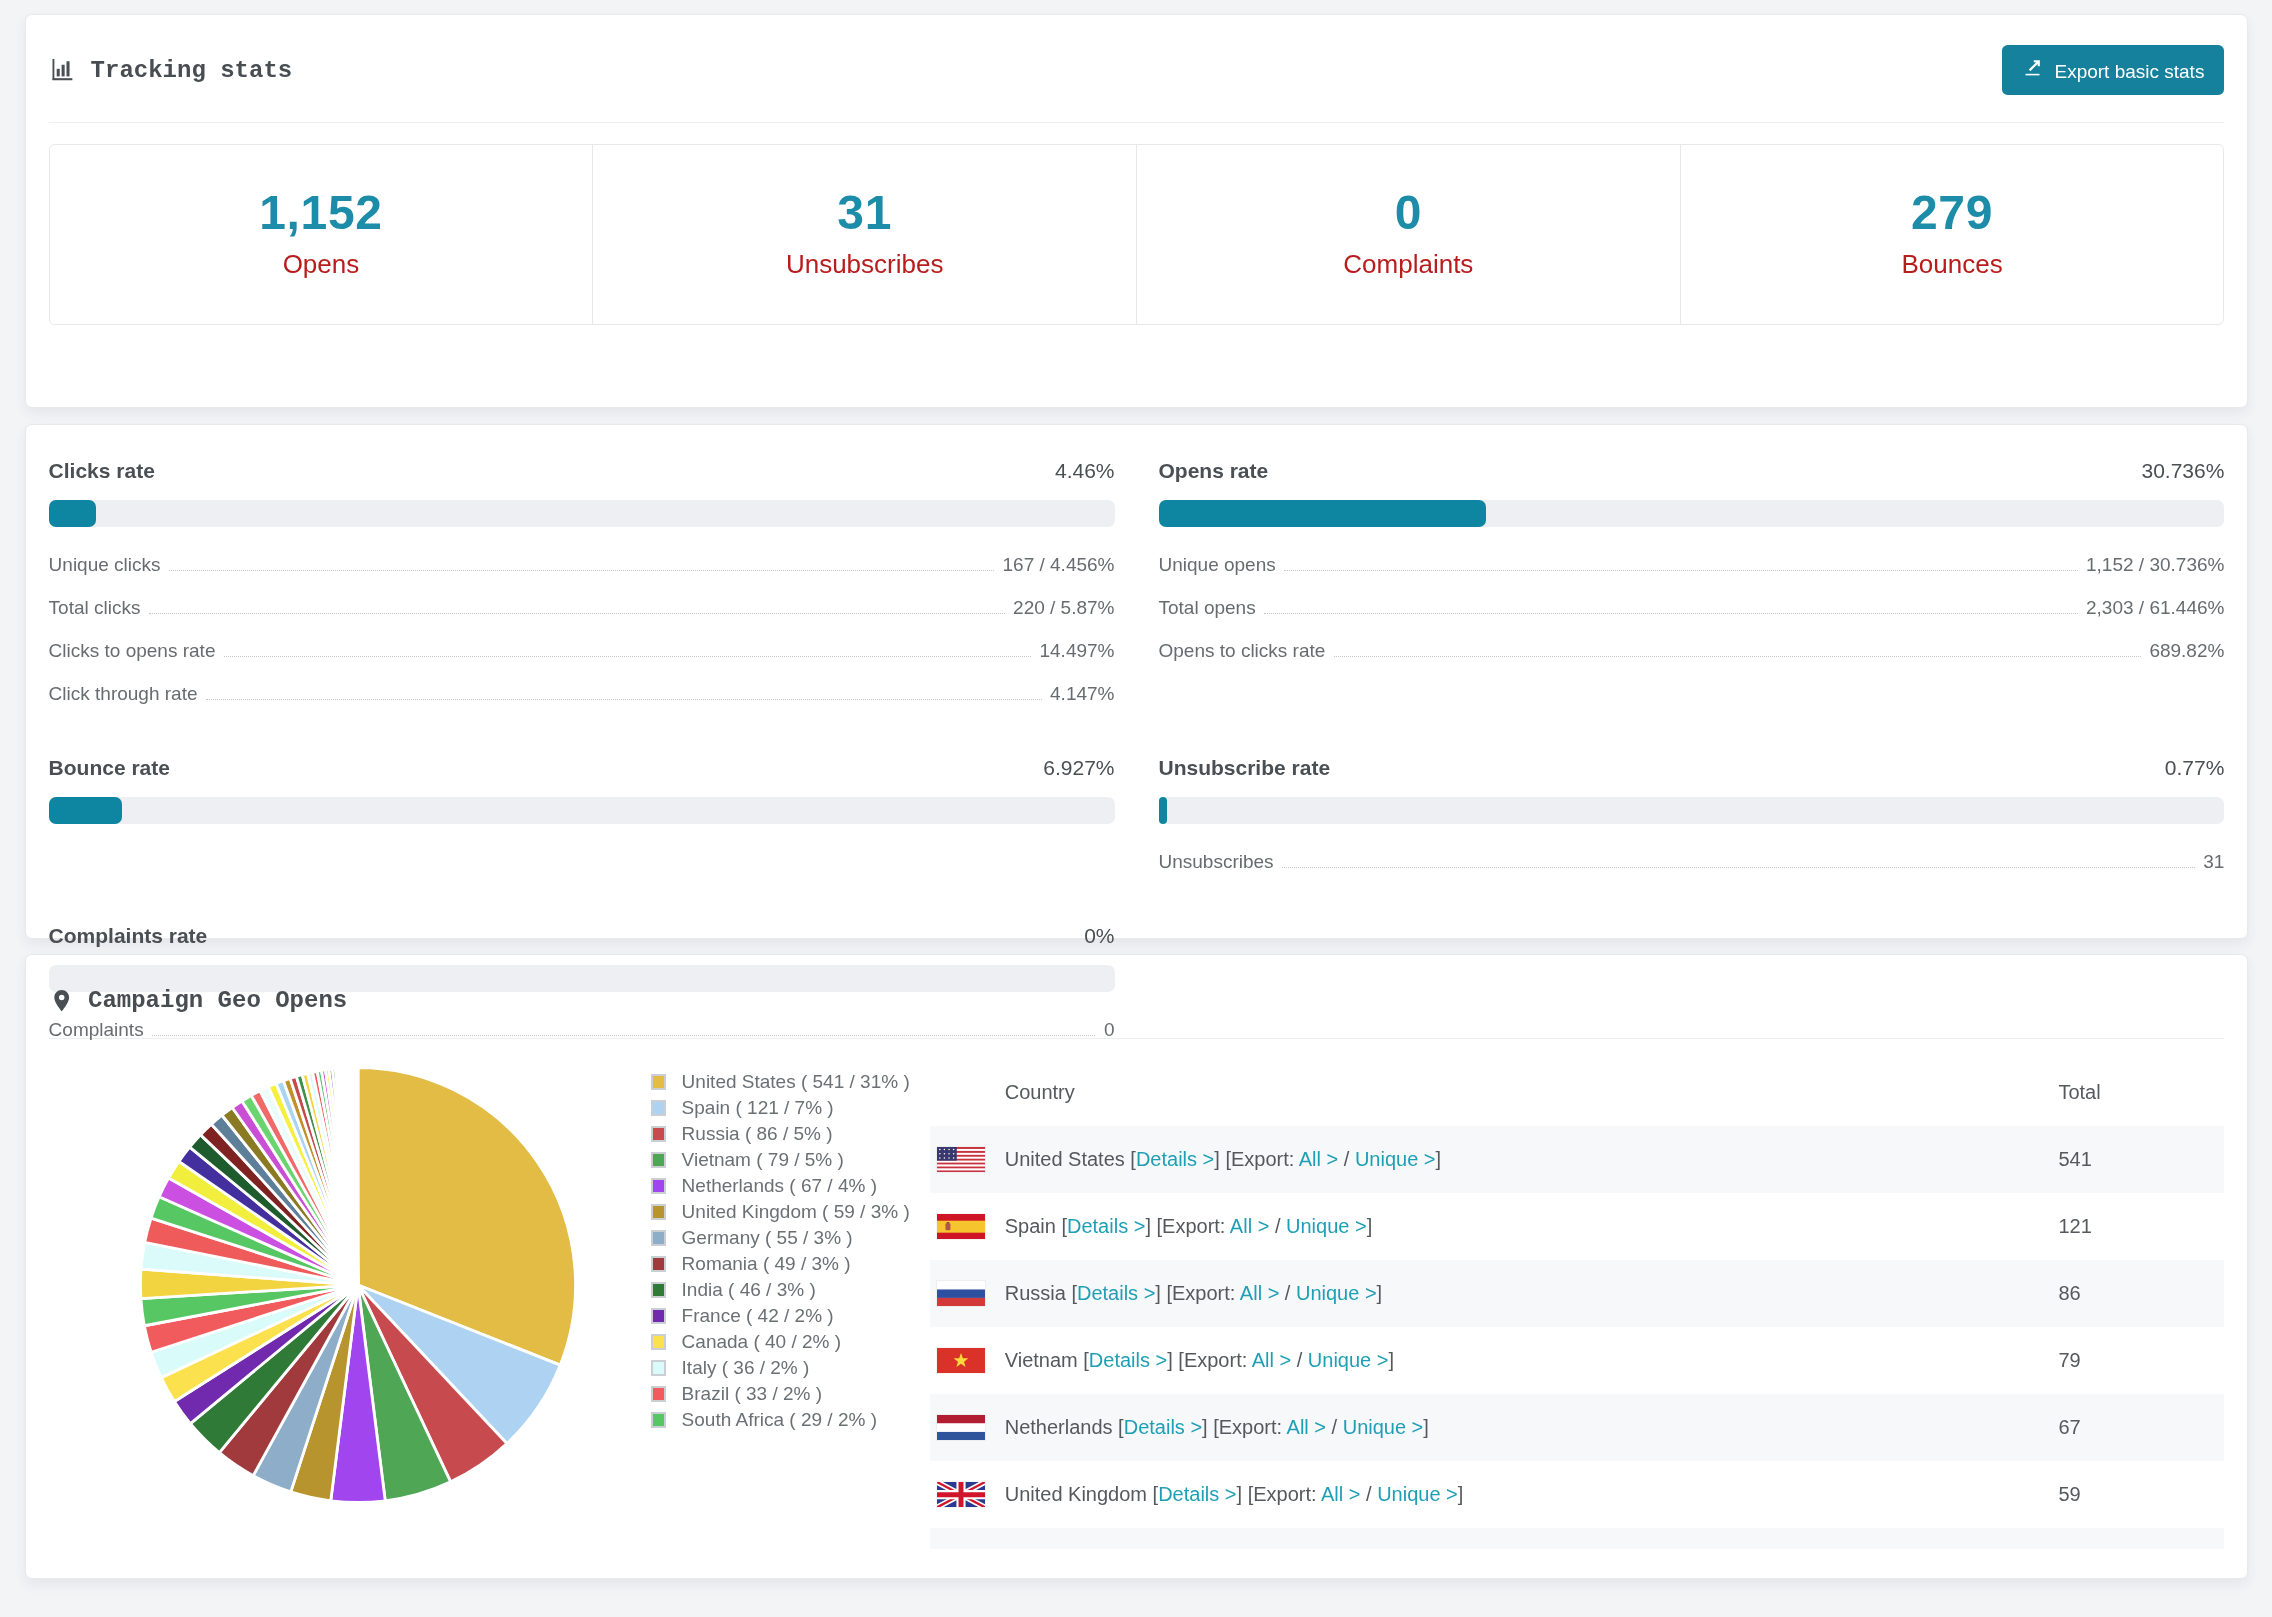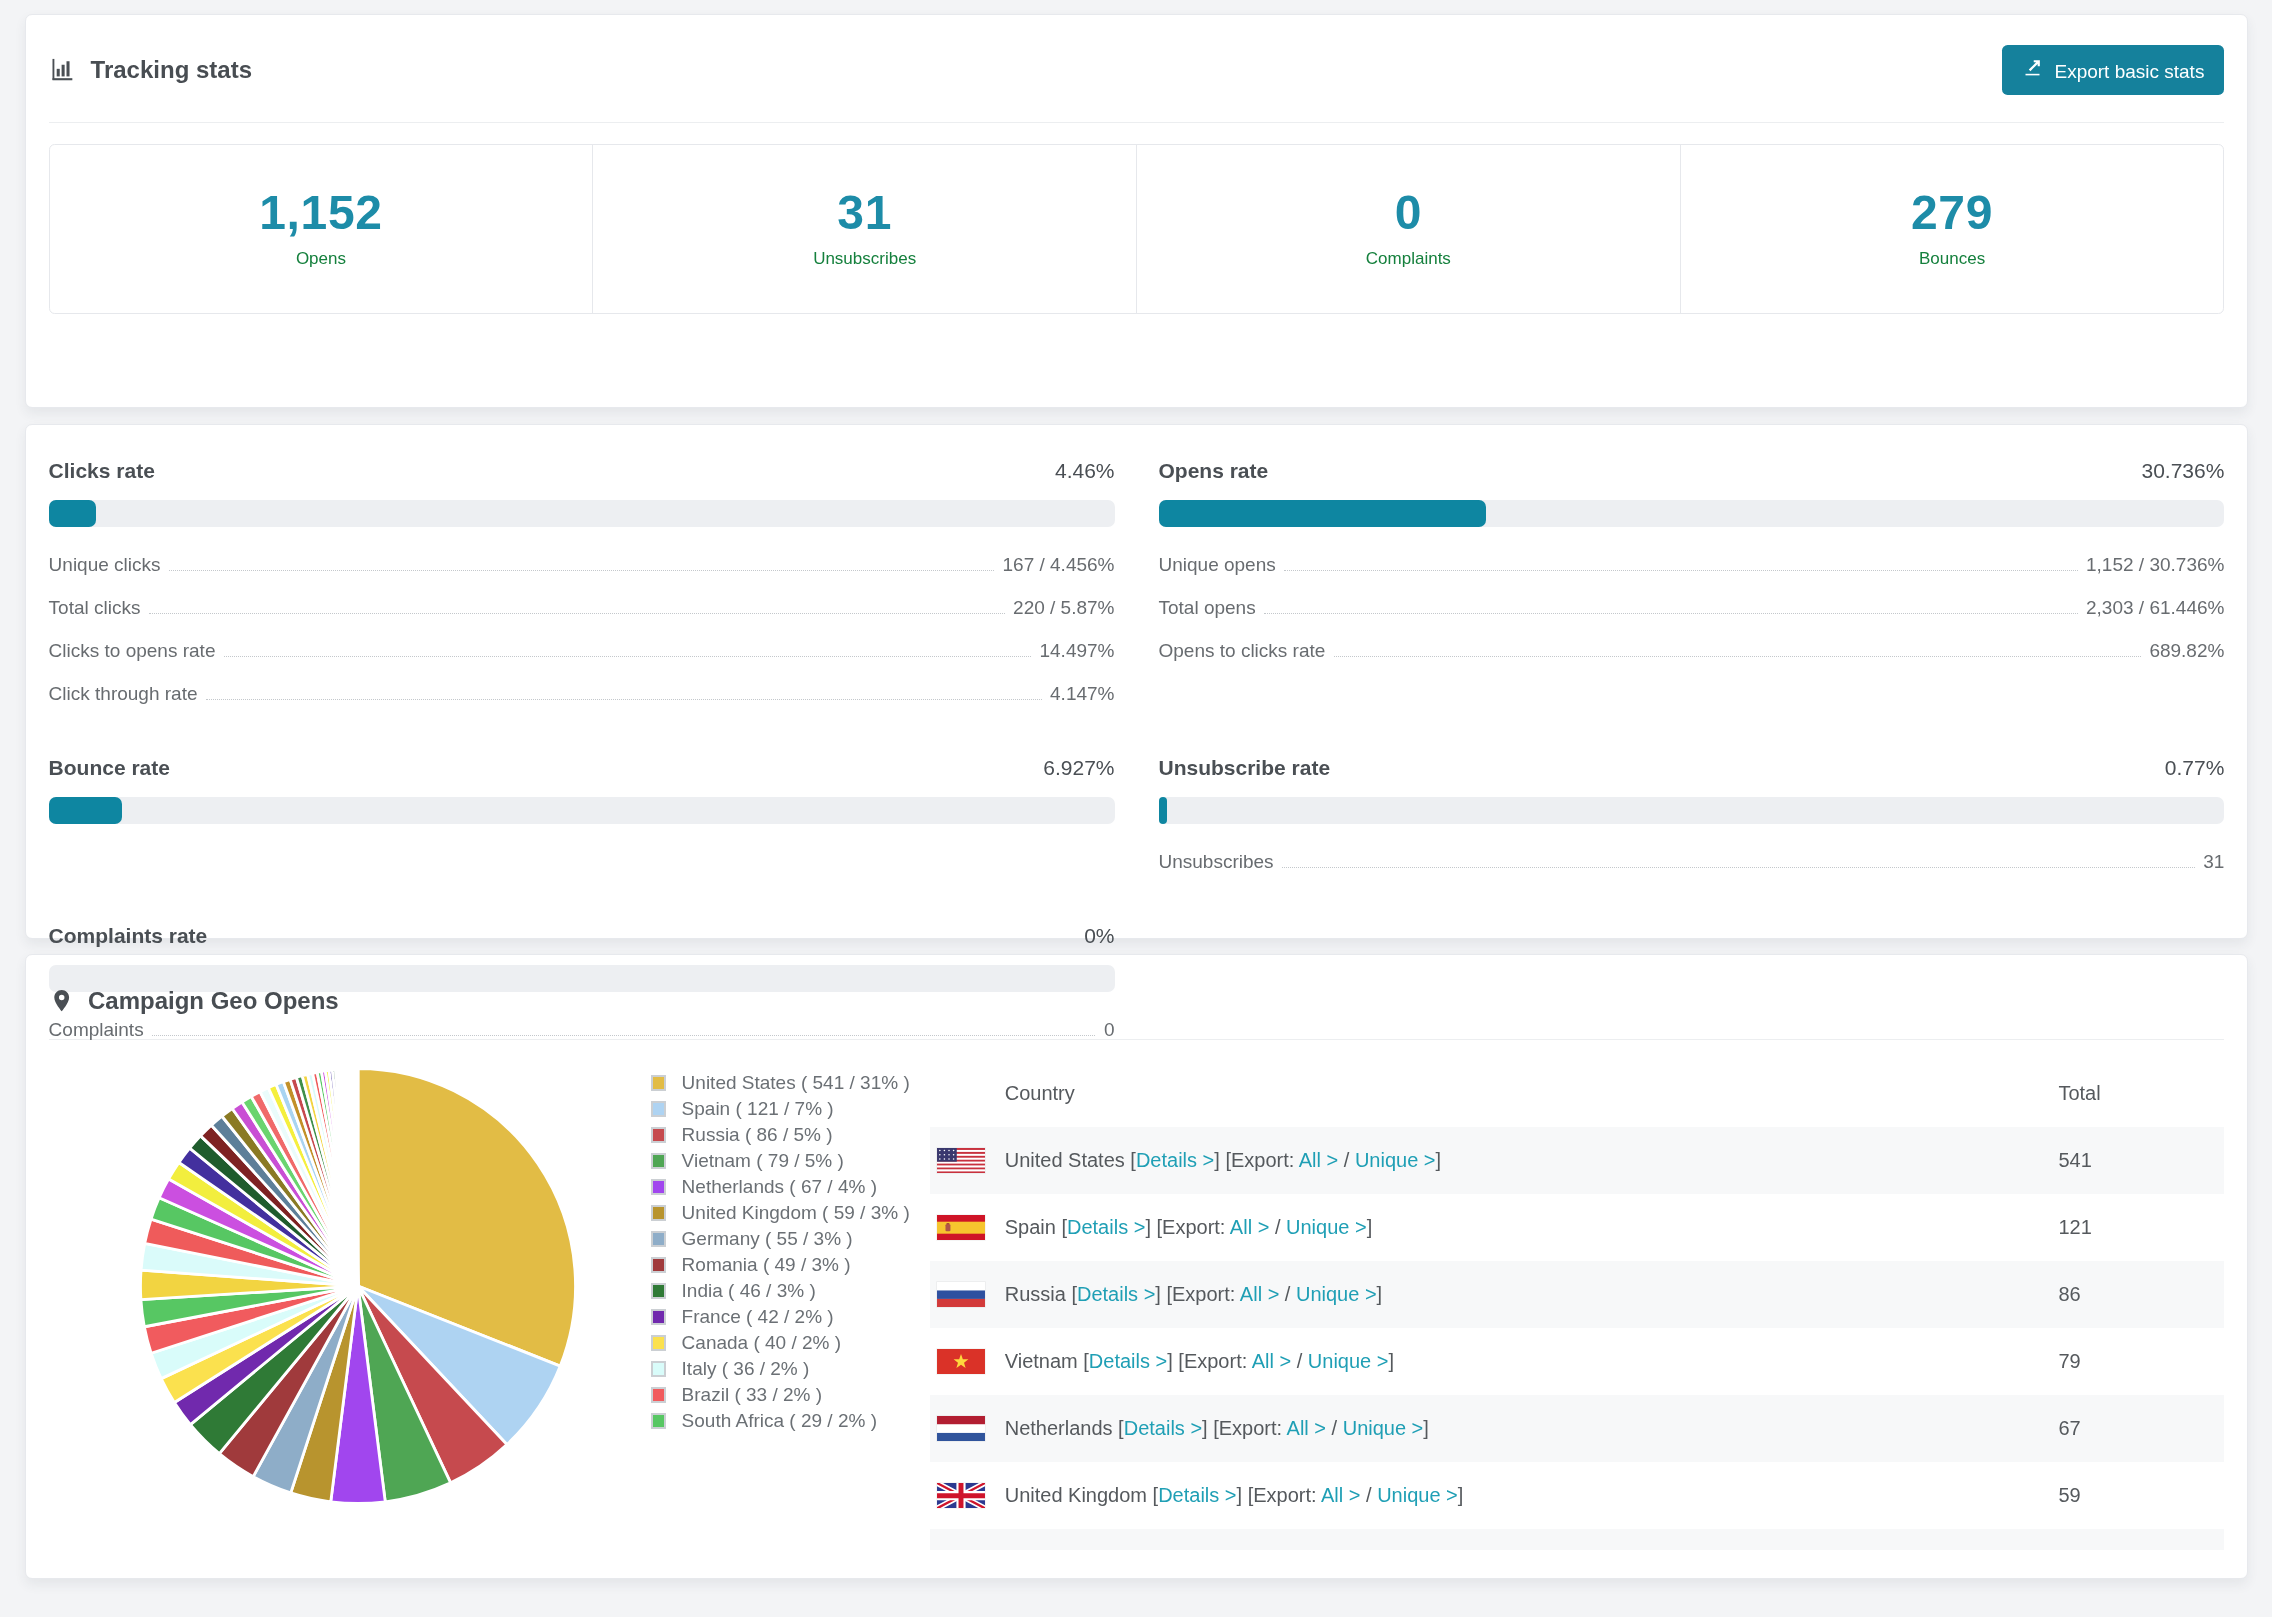--- a/index.html
+++ b/index.html
@@ -8,31 +8,31 @@
   .viewport { width:2273px; height:1618px; overflow:hidden; background:#f3f4f6; }
   .page { padding:14px 25px 0; }
 
   .card { background:#fff; border:0.7px solid #e7e9ed; border-radius:7px;
           box-shadow:0 5.6px 11.3px rgba(40,50,70,.07); }
   .card + .card { margin-top:15.5px; }
 
   
   .stats-card { height:394px; padding:30px 22.6px 0; }
   .card-head { display:flex; align-items:center; }
-  .card-title { display:flex; align-items:center; gap:14px; font-size:24px; color:#484d52; }
+  .card-title { display:flex; align-items:center; gap:14px; font-size:24px; color:#484d52;font-family:Liberation Mono, monospace; }
   .card-title svg { display:block; }
   .export-btn { margin-left:auto; display:flex; align-items:flex-end; gap:11.3px;
                 background:#15819c; color:#fff; border:none; border-radius:5.6px;
                 font-family:inherit; font-size:19px; padding:12px 20px; cursor:pointer; }
   .head-divider { border:none; border-top:1.4px solid #eceef0; margin-top:27px; }
   .stats-row { display:flex; border:1.4px solid #e6e8ec; border-radius:5.6px; margin-top:21px; }
   .stat-cell { flex:1; text-align:center; padding:40px 0 44px; }
   .stat-cell + .stat-cell { border-left:1.4px solid #e6e8ec; }
   .stat-value { font-size:48px; font-weight:700; color:#1d8ca8; letter-spacing:0.7px; }
-  .stat-label { font-size:17px; color:#15803d; margin-top:8.5px; }
+  .stat-label { font-size:26px; color:#b91c1c; margin-top:8.5px; }
 
   
   .rates-card { height:515px; padding:34px 22.6px 0; }
   .rates-grid { display:grid; grid-template-columns:repeat(2,1fr); column-gap:44px; row-gap:51px; }
   .rate-head { display:flex; justify-content:space-between; align-items:baseline; }
   .rate-title { font-size:21px; font-weight:700; color:#4a4f54; }
   .rate-value { font-size:21px; font-weight:400; color:#4a4f54; }
   .rate-bar { height:27px; background:#edeff2; border-radius:7px; margin-top:17px; }
   .rate-fill { height:100%; background:#0e86a1; border-radius:7px; }
   .rate-rows { margin-top:27px; }

